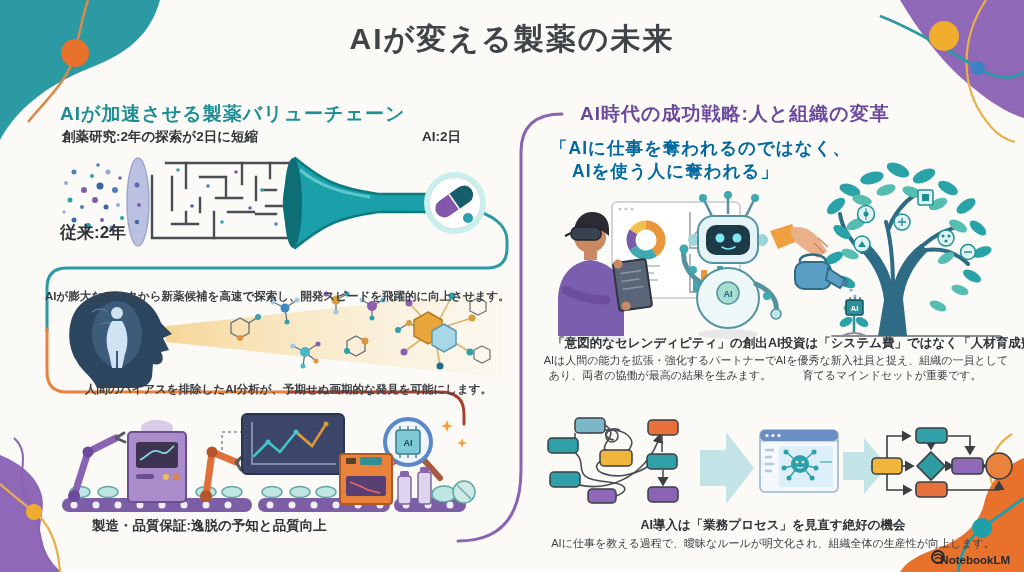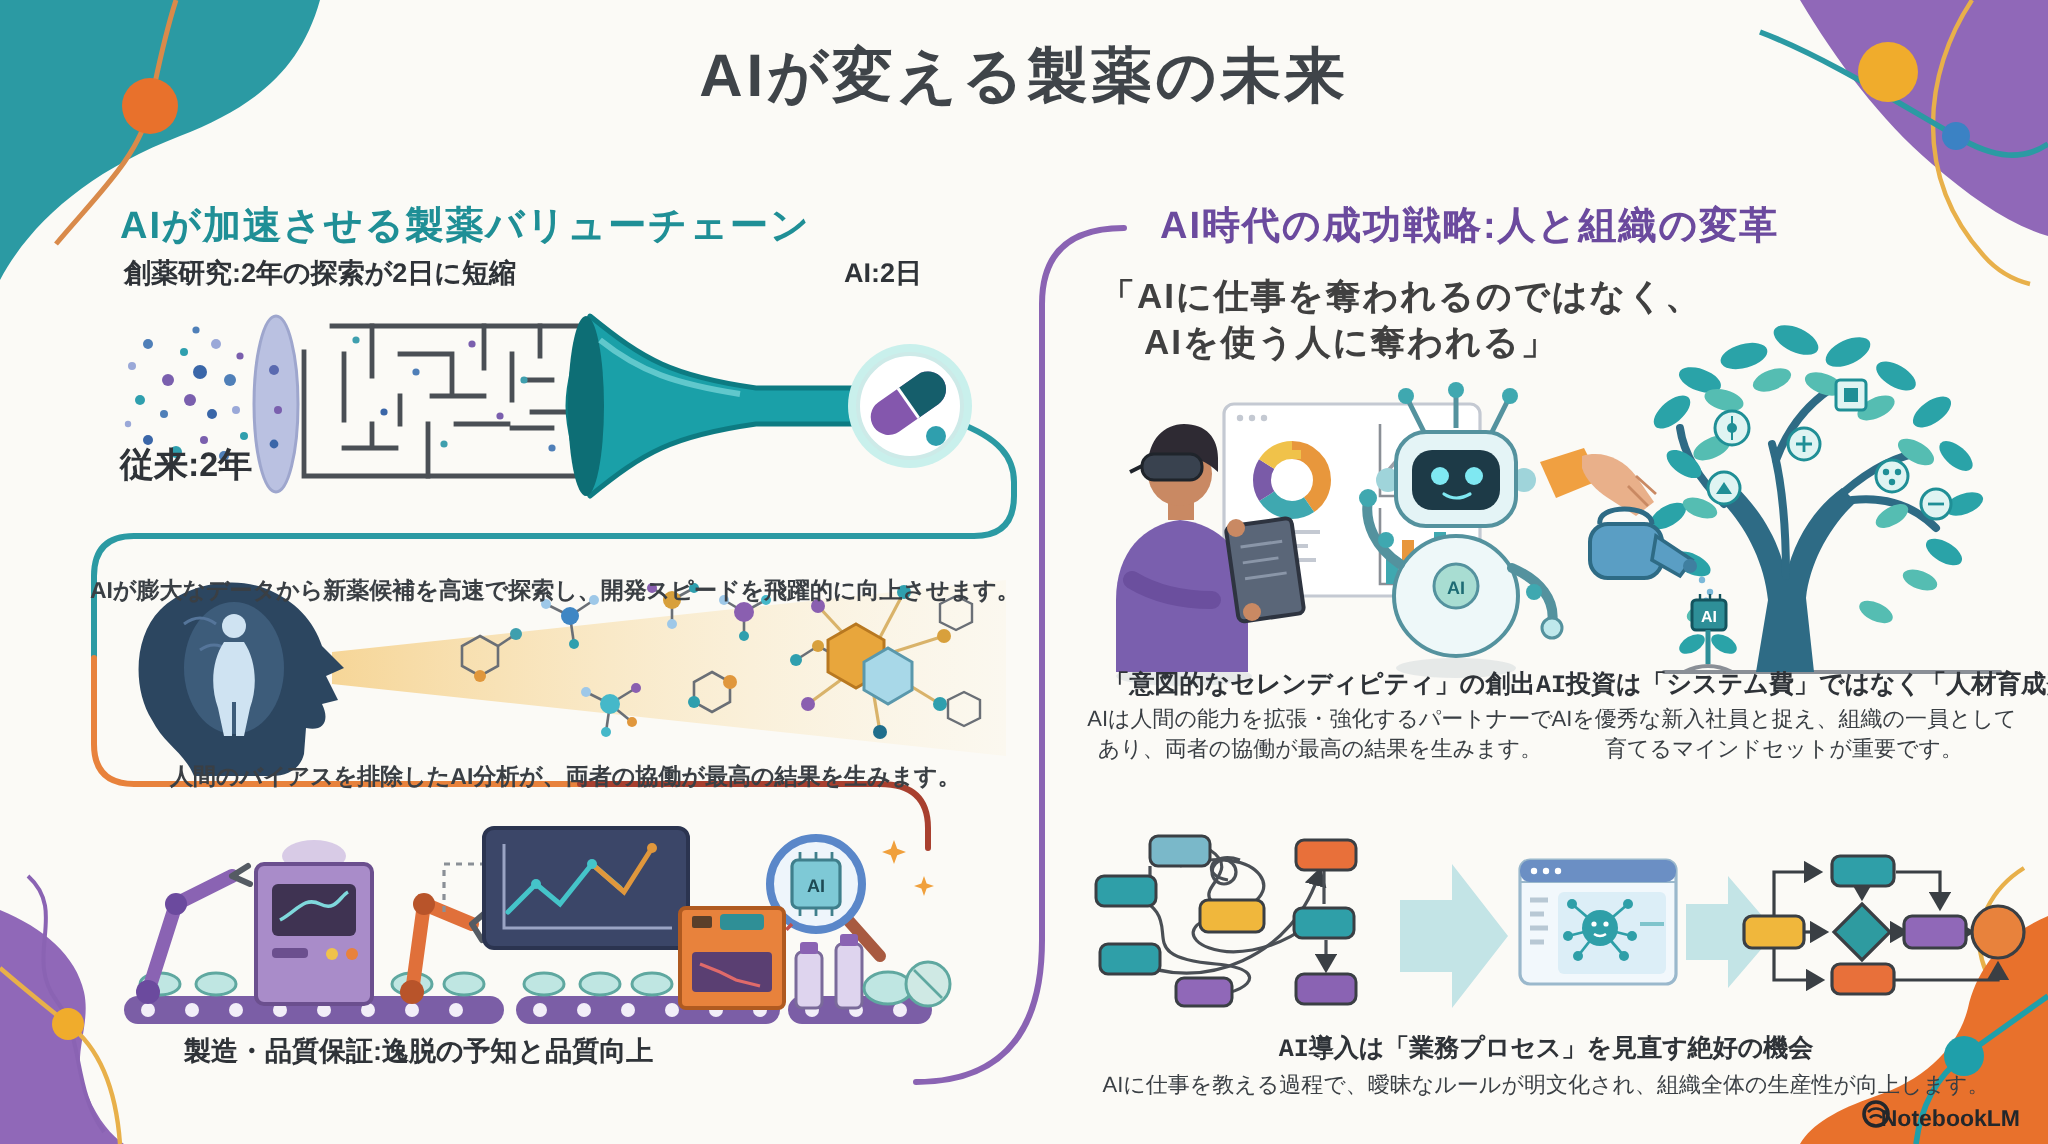--- a/index.html
+++ b/index.html
@@ -6,22 +6,22 @@
   .stage{position:relative;width:1024px;height:572px;background:#fbfaf6;overflow:hidden;
          font-family:"Liberation Sans","DejaVu Sans",sans-serif;color:#33373c;}
   .art{position:absolute;left:0;top:0;}
   .txt{position:absolute;line-height:1.25;white-space:nowrap;}
   .page-title{left:0;top:20px;width:1024px;text-align:center;font-size:30px;font-weight:700;color:#3f4449;letter-spacing:2px;}
   .col-header{font-size:19px;font-weight:700;letter-spacing:1px;}
   .teal{color:#1f8f96;} .purple{color:#6b4a9e;}
   .sec-label{font-size:13.5px;font-weight:700;color:#2f3338;}
   .caption{font-size:11.5px;font-weight:600;color:#3a3f44;}
   .cap-center{text-align:center;}
-  .quote{font-size:17.5px;font-weight:700;color:#404040;letter-spacing:1px;}
-  .card-title{font-size:12.5px;font-weight:700;color:#2f3338;text-align:center;font-family:Liberation Mono, monospace;}
+  .quote{font-size:17.5px;font-weight:700;color:#0369a1;letter-spacing:1px;}
+  .card-title{font-size:12.5px;font-weight:700;color:#2f3338;text-align:center;}
   .card-body{font-size:11px;font-weight:500;color:#3a3f44;text-align:center;line-height:1.35;}
   .brand{position:absolute;right:14px;bottom:6px;font-size:11.5px;font-weight:700;color:#23272b;
          display:flex;align-items:flex-start;gap:4px;}
 </style>
 </head>
 <body>
 
 <div class="stage">
 
 <svg class="art" width="1024" height="572" viewBox="0 0 1024 572">
@@ -556,21 +556,21 @@
 </svg>
 
 <div class="txt page-title">AIが変える製薬の未来</div>
 
 <div class="txt col-header teal" style="left:60px;top:102px;">AIが加速させる製薬バリューチェーン</div>
 <div class="txt sec-label" style="left:62px;top:129px;">創薬研究:2年の探索が2日に短縮</div>
 <div class="txt sec-label" style="left:422px;top:129px;">AI:2日</div>
 <div class="txt sec-label" style="left:60px;top:222px;font-size:17px;">従来:2年</div>
 <div class="txt caption cap-center" style="left:45px;top:248px;width:460px;margin-top:41px;">AIが膨大なデータから新薬候補を高速で探索し、開発スピードを飛躍的に向上させます。</div>
 
-<div class="txt caption" style="left:85px;top:382px;">人間のバイアスを排除したAI分析が、両者の協働が最高の結果を生みます。</div>
+<div class="txt caption" style="left:85px;top:382px;">人間のバイアスを排除したAI分析が、予期せぬ画期的な発見を可能にします。</div>
 
 <div class="txt sec-label" style="left:92px;top:518px;">製造・品質保証:逸脱の予知と品質向上</div>
 
 <div class="txt col-header purple" style="left:580px;top:102px;">AI時代の成功戦略:人と組織の変革</div>
 <div class="txt quote" style="left:550px;top:138px;">「AIに仕事を奪われるのではなく、</div>
 <div class="txt quote" style="left:572px;top:161px;">AIを使う人に奪われる」</div>
 
 <div class="txt card-title" style="left:540px;top:336px;width:240px;">「意図的なセレンディピティ」の創出</div>
 <div class="txt card-body" style="left:536px;top:368px;width:248px;">あり、両者の協働が最高の結果を生みます。</div>
 <div class="txt card-body" style="left:536px;top:353px;width:248px;">AIは人間の能力を拡張・強化するパートナーで</div>

